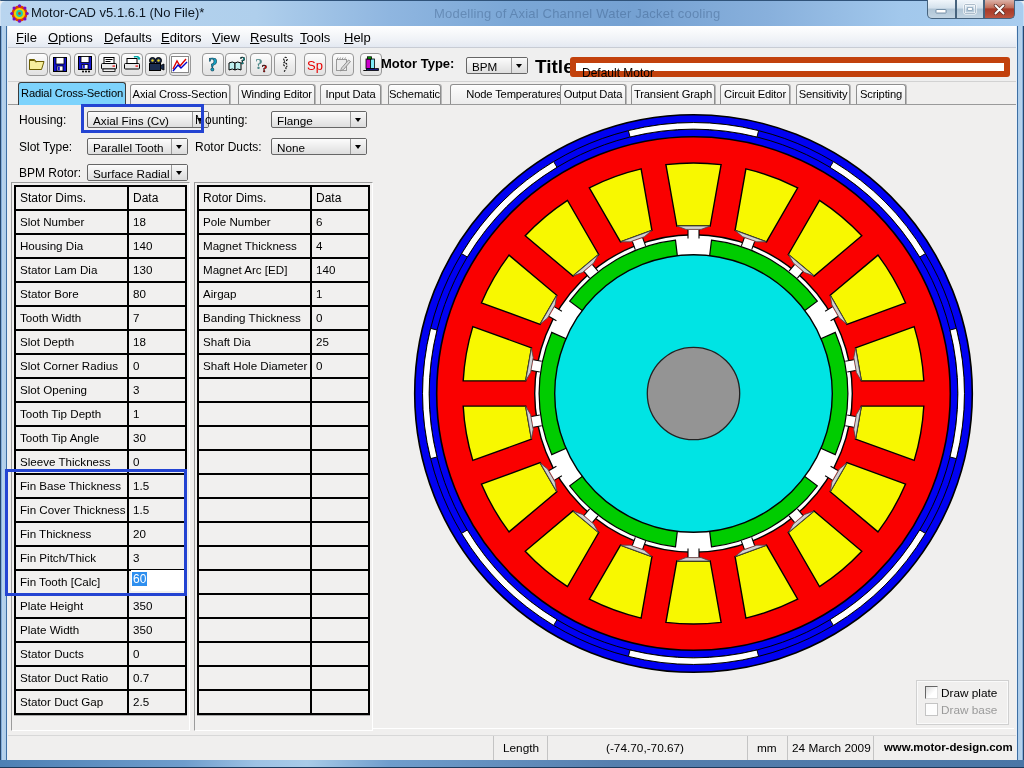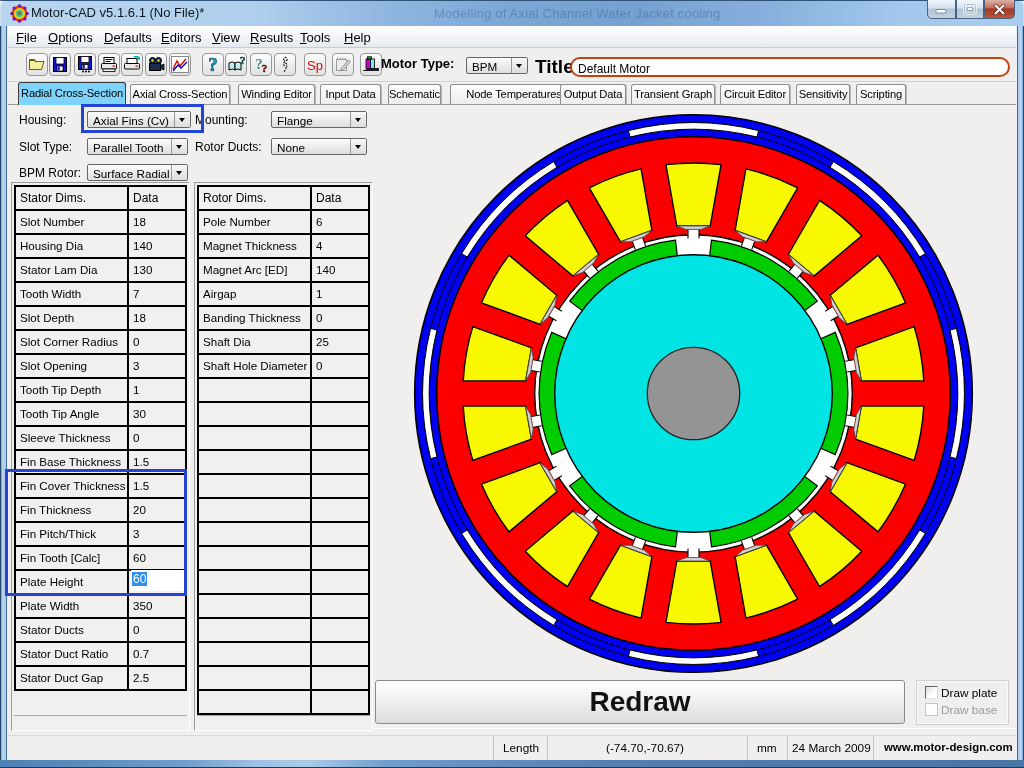--- a/index.html
+++ b/index.html
@@ -364,42 +364,42 @@
           <rect x="5.5" y="0.8" width="4" height="2.2" fill="#00b400" stroke="#000" stroke-width="0.8"></rect>
           <path d="M1.5,14.5 h15 v-2 h-3 v0 h-9 v2 z" fill="#15157a" stroke="#000" stroke-width="0.8"></path>
         </svg>
       </div>
     <div id="mtlabel">Motor Type:</div>
     <div class="dd" style="left:458px;top:9px;width:62px;">
         <span class="t">BPM</span>
         <span class="a"></span>
       </div>
     <div style="position:absolute;left:527px;top:8px;font-size:19px;font-weight:bold;">Title:</div>
-    <div style="position:absolute;left:562px;top:9px;width:440px;height:20px;background:#fff;border:2px solid #c2410c;border-radius:10px;">
+    <div style="position:absolute;left:562px;top:9px;width:440px;height:20px;background:#fff;border:6px solid #c2410c;border-radius:3px;">
       <span style="position:absolute;left:6px;top:3px;font-size:12px;">Default Motor</span>
     </div>
   </div>
 
   <div id="tabline"></div>
   <div id="tabstrip">
       <div class="tab act" style="left:10px;width:108px;">Radial Cross-Section</div>
 <div class="tab" style="left:122px;width:100px;">Axial Cross-Section</div>
 <div class="tab" style="left:230px;width:77px;">Winding Editor</div>
 <div class="tab" style="left:312px;width:61px;">Input Data</div>
 <div class="tab" style="left:380px;width:53px;">Schematic</div>
 <div class="tab" style="left:442px;width:128px;">Node Temperatures</div>
 <div class="tab" style="left:552px;width:66px;">Output Data</div>
 <div class="tab" style="left:623px;width:84px;">Transient Graph</div>
 <div class="tab" style="left:712px;width:70px;">Circuit Editor</div>
 <div class="tab" style="left:788px;width:54px;">Sensitivity</div>
 <div class="tab" style="left:848px;width:50px;">Scripting</div>
     </div>
 
   <div class="lbl" style="left:19px;top:113px;">Housing:</div>
-  <div class="dd" style="left:87px;top:111px;width:104px;">
+  <div class="dd" style="left:87px;top:111px;width:122px;">
       <span class="t">Axial Fins (Cv)</span>
       <span class="a"></span>
     </div>
   <div class="lbl" style="left:195px;top:113px;">Mounting:</div>
   <div class="dd" style="left:271px;top:111px;width:96px;">
       <span class="t">Flange</span>
       <span class="a"></span>
     </div>
   <div class="lbl" style="left:19px;top:140px;">Slot Type:</div>
   <div class="dd" style="left:87px;top:138px;width:101px;">
@@ -433,20 +433,24 @@
       </div>
 <div class="trow">
         <div class="tc1">Housing Dia</div>
         <div class="tc2">140</div>
       </div>
 <div class="trow">
         <div class="tc1">Stator Lam Dia</div>
         <div class="tc2">130</div>
       </div>
 <div class="trow">
+        <div class="tc1">Stator Bore</div>
+        <div class="tc2">80</div>
+      </div>
+<div class="trow">
         <div class="tc1">Tooth Width</div>
         <div class="tc2">7</div>
       </div>
 <div class="trow">
         <div class="tc1">Slot Depth</div>
         <div class="tc2">18</div>
       </div>
 <div class="trow">
         <div class="tc1">Slot Corner Radius</div>
         <div class="tc2">0</div>
@@ -597,21 +601,20 @@
         <div class="tc1"></div>
         <div class="tc2"></div>
       </div>
 </div>
   <div class="bluebox" style="left:5px;top:469px;width:182px;height:127px;"></div>
   <div style="position:absolute;left:131px;top:570px;width:53px;height:21px;background:#fff;z-index:7;">
     <span style="position:absolute;left:1px;top:2px;background:#2e8fef;color:#fff;font-size:12px;padding:0 1px;">60</span>
   </div>
 
   <div id="panelline"></div>
-  <div id="redraw">Redraw</div>
   <div style="position:absolute;left:916px;top:680px;width:93px;height:45px;border:1px solid #d0d0d0;box-shadow:inset 0 0 0 1px #fafafa;background:#f0efee;"></div>
   <div class="cb" style="left:925px;top:686px;"></div>
   <div class="cblbl" style="left:941px;top:686px;color:#000;">Draw plate</div>
   <div class="cb" style="left:925px;top:703px;border-color:#c4c4c4;background:#fdfdfd;"></div>
   <div class="cblbl" style="left:941px;top:703px;color:#9a9a9a;">Draw base</div>
 
   <div id="statusbar">
     <div class="sseg" style="left:0;width:486px;"></div>
     <div class="sseg" style="left:486px;width:54px;"></div>
     <div class="sseg" style="left:540px;width:200px;"></div>

